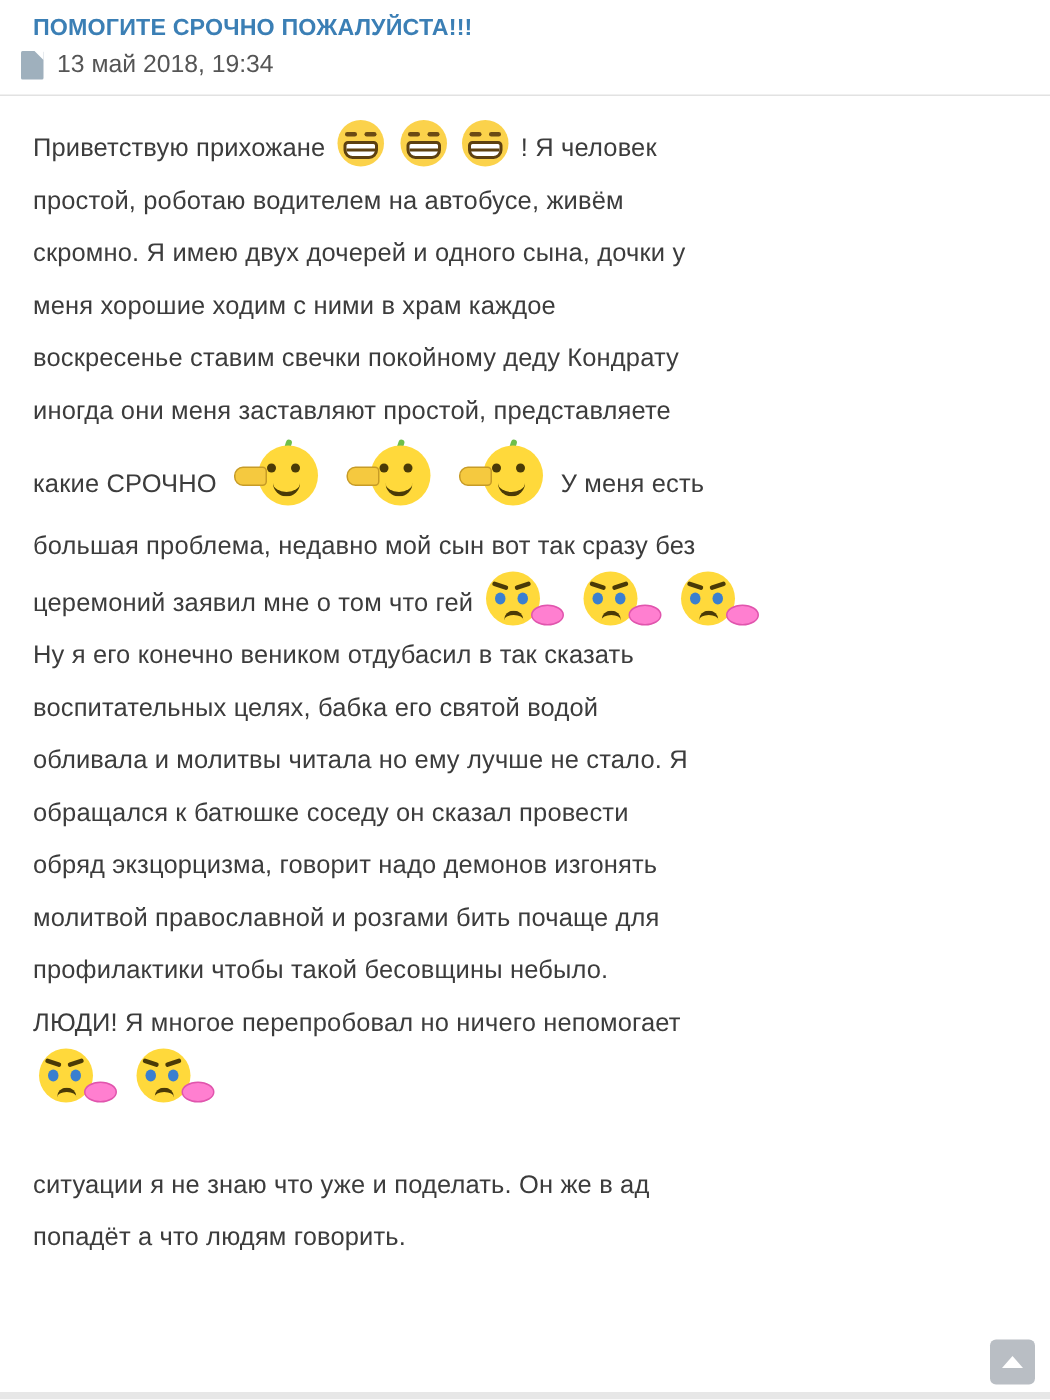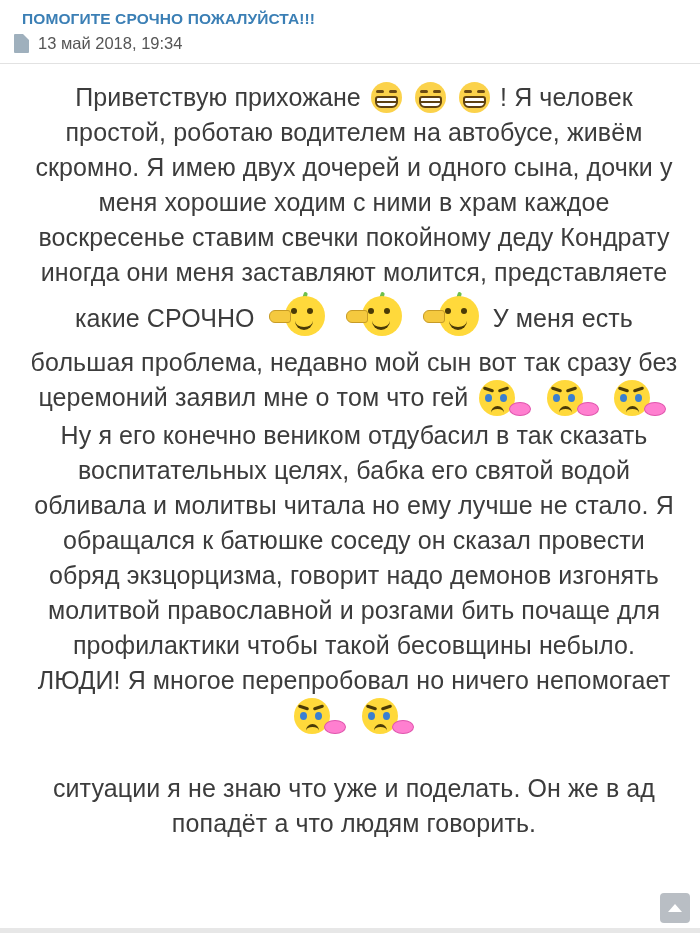--- a/index.html
+++ b/index.html
@@ -55,25 +55,24 @@
     border-left: 6px solid transparent;
     border-top: 6px solid #ffffff;
   }
   .divider {
     height: 1px;
     background: #e2e2e2;
     margin: 10px 0 0 0;
   }
   .post-body {
     padding: 16px 14px 0 22px;
-    font-size: 25px;
+    font-size: 17px;
     line-height: 35px;
     color: #3c3c3c;
     letter-spacing: 0.1px;
-    text-align: center;
   }
   .post-body p {
     margin: 0 0 0 0;
   }
   .para-gap {
     height: 35px;
   }
   .emoji {
     display: inline-block;
     vertical-align: middle;
@@ -255,21 +254,21 @@
       <span>Приветствую прихожане</span>
       <span class="emoji e-grin"><i class="eye l"></i><i class="eye r"></i><i class="mouth"></i></span>
       <span class="emoji e-grin"><i class="eye l"></i><i class="eye r"></i><i class="mouth"></i></span>
       <span class="emoji e-grin"><i class="eye l"></i><i class="eye r"></i><i class="mouth"></i></span>
       <span>! Я человек</span>
     </p>
     <p>простой, роботаю водителем на автобусе, живём</p>
     <p>скромно. Я имею двух дочерей и одного сына, дочки у</p>
     <p>меня хорошие ходим с ними в храм каждое</p>
     <p>воскресенье ставим свечки покойному деду Кондрату</p>
-    <p>иногда они меня заставляют молится, представляете</p>
+    <p>иногда они меня заставляют простой, представляете</p>
 
     <p>
       <span>какие СРОЧНО</span>
       <span class="emoji e-smart"><i class="stem"></i><i class="face"></i><i class="eye l"></i><i class="eye r"></i><i class="smile"></i><i class="hand"></i></span>
       <span class="emoji e-smart"><i class="stem"></i><i class="face"></i><i class="eye l"></i><i class="eye r"></i><i class="smile"></i><i class="hand"></i></span>
       <span class="emoji e-smart"><i class="stem"></i><i class="face"></i><i class="eye l"></i><i class="eye r"></i><i class="smile"></i><i class="hand"></i></span>
       <span>У меня есть</span>
     </p>
     <p>большая проблема, недавно мой сын вот так сразу без</p>
 

